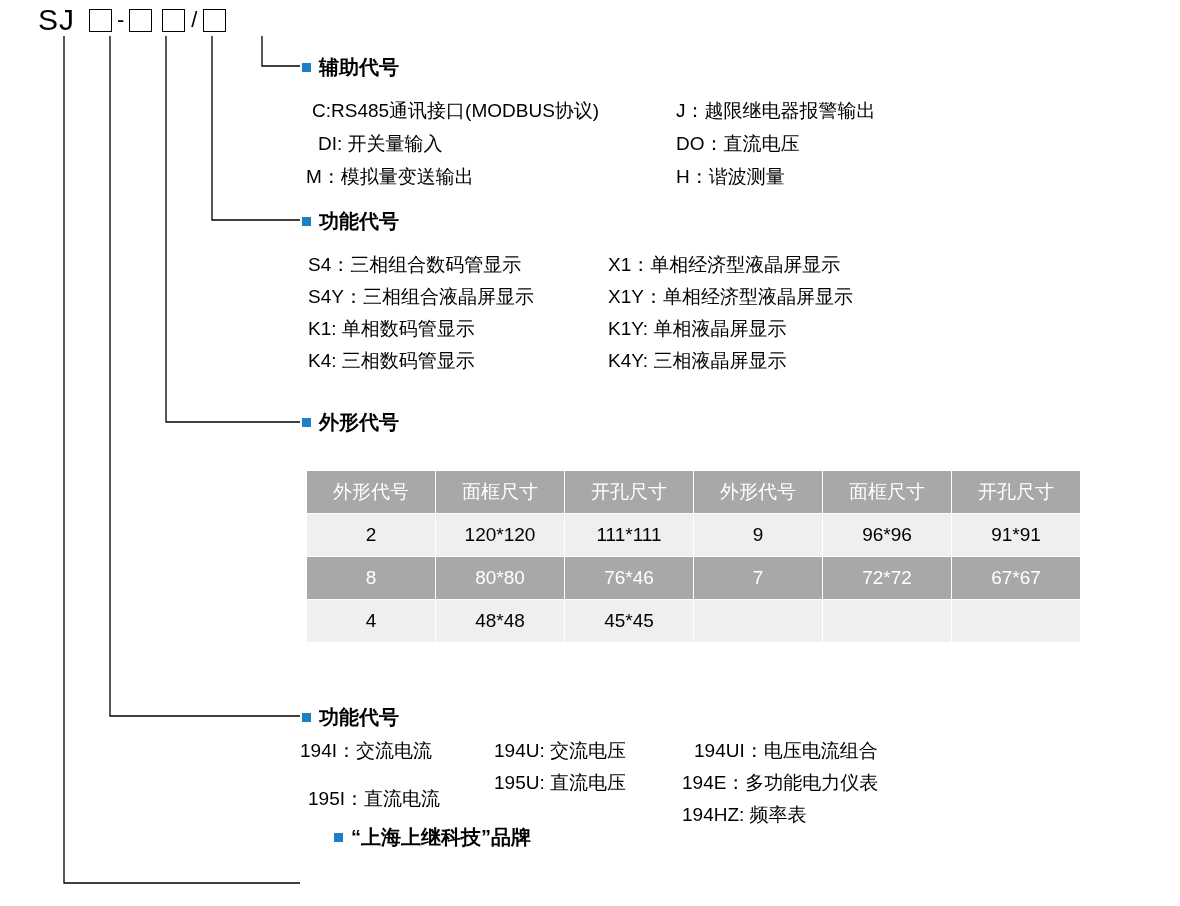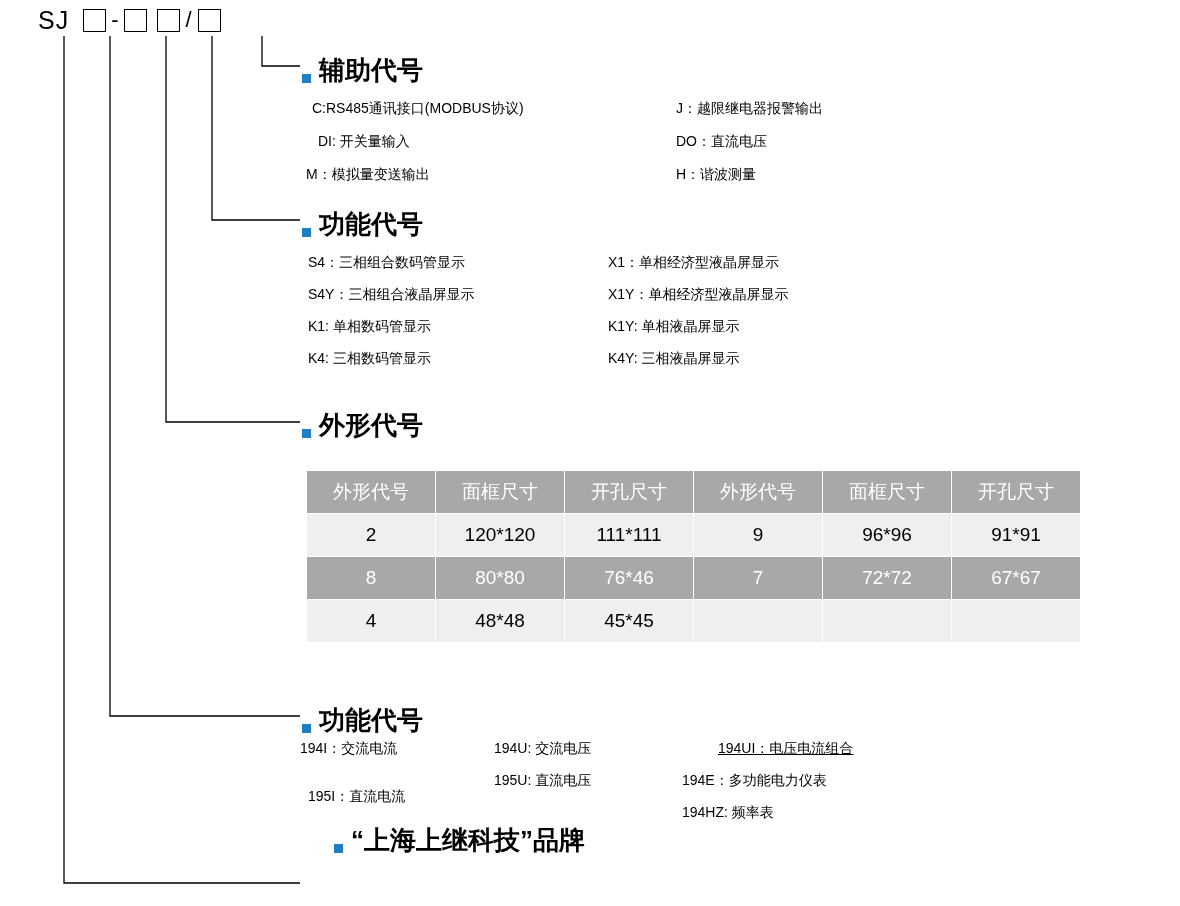--- a/index.html
+++ b/index.html
@@ -23,21 +23,21 @@
   
   .model-row {
     position: absolute;
     left: 38px;
     top: 2px;
     display: flex;
     align-items: center;
     height: 36px;
   }
   .model-text {
-    font-size: 25px;
+    font-size: 30px;
     letter-spacing: 1px;
     line-height: 1;
     margin-right: 14px;
   }
   .box {
     width: 23px;
     height: 23px;
     border: 1.4px solid #000;
     box-sizing: border-box;
   }
@@ -60,37 +60,37 @@
     top: 0;
     width: 1180px;
     height: 906px;
     pointer-events: none;
   }
 
   
   .sec-head {
     position: absolute;
     display: flex;
-    align-items: flex-end;
-    font-size: 26px;
+    align-items: center;
+    font-size: 20px;
     font-weight: bold;
   }
   .sq {
     width: 9px;
     height: 9px;
     background: #1f7fc4;
     margin-right: 8px;
     display: inline-block;
   }
   .sec-head .label { line-height: 1; }
 
   
   .txt {
     position: absolute;
-    font-size: 14px;
+    font-size: 19px;
     white-space: nowrap;
     line-height: 1;
   }
 
   
   .tbl-wrap {
     position: absolute;
     left: 306px;
     top: 470px;
   }
@@ -220,21 +220,21 @@
       </tbody>
     </table>
   </div>
 
   <div class="sec-head" style="left:302px; top:707px;">
     <span class="sq"></span>
     <span class="label">功能代号</span>
   </div>
   <div class="txt" style="left:300px; top:741px;">194I：交流电流</div>
   <div class="txt" style="left:494px; top:741px;">194U: 交流电压</div>
-  <div class="txt" style="left:718px; top:741px;text-decoration:underline;">194UI：电压电流组合</div>
+  <div class="txt" style="left:694px; top:741px;">194UI：电压电流组合</div>
   <div class="txt" style="left:308px; top:773px;margin-top:16px;">195I：直流电流</div>
   <div class="txt" style="left:494px; top:773px;">195U: 直流电压</div>
   <div class="txt" style="left:682px; top:773px;">194E：多功能电力仪表</div>
   <div class="txt" style="left:682px; top:805px;">194HZ: 频率表</div>
 
   <div class="sec-head" style="left:302px; top:827px;padding-left:32px;">
     <span class="sq"></span>
     <span class="label">“上海上继科技”品牌</span>
   </div>
 

